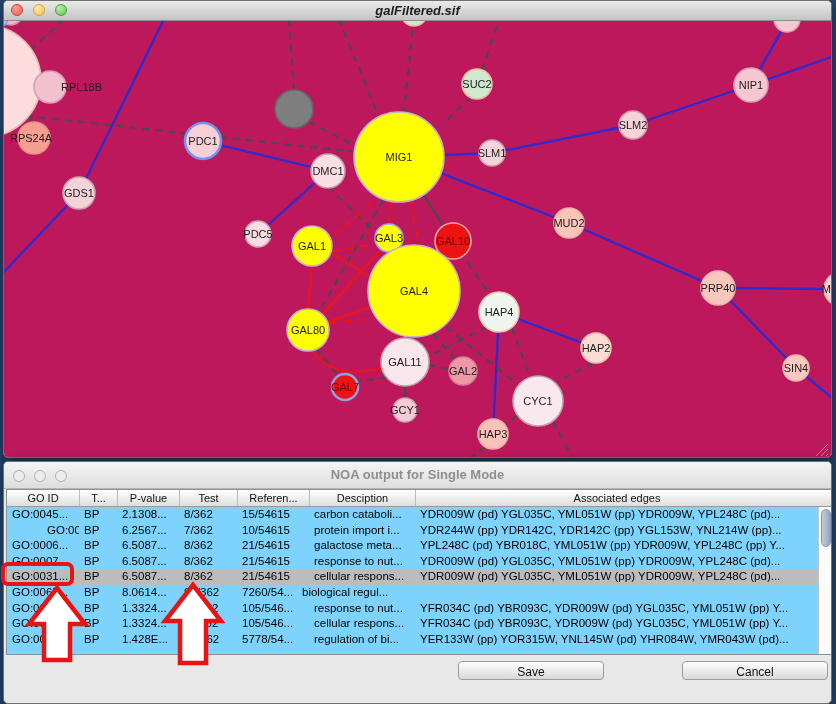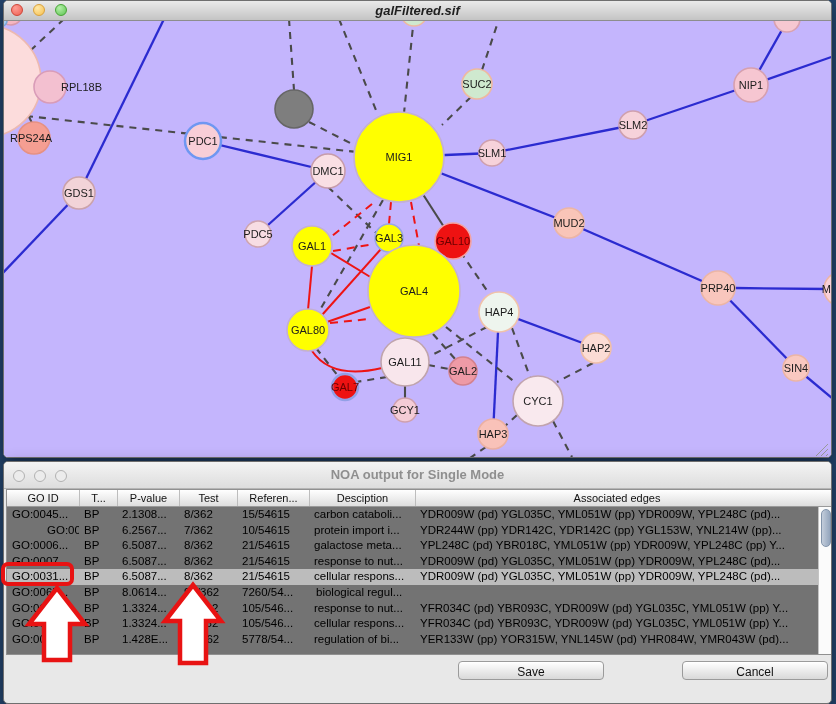--- a/index.html
+++ b/index.html
@@ -13,30 +13,30 @@
   .titlebar.inactive{height:26px;background:linear-gradient(#f4f4f4,#dddddd);border-bottom:1px solid #b5b5b5;}
   .title-text{position:absolute;left:0;right:0;text-align:center;font-size:13px;color:#1f1f1f;}
   .titlebar.active .title-text{top:2px;font-weight:bold;font-style:italic;}
   .titlebar.inactive .title-text{top:5px;color:#8f8f8f;font-weight:bold;}
   .light{position:absolute;width:12px;height:12px;border-radius:50%;box-sizing:border-box;}
   .light.red{background:radial-gradient(circle at 35% 30%,#ff9d94,#ec5f51);border:1px solid #ce4436;}
   .light.yellow{background:radial-gradient(circle at 35% 30%,#ffe9a8,#f5bf4f);border:1px solid #d8a13c;}
   .light.green{background:radial-gradient(circle at 35% 30%,#b5f0a8,#5ec453);border:1px solid #47a435;}
   .light.off{background:#ececec;border:1px solid #b2b2b2;}
 
-  #canvas{position:absolute;left:0;top:19px;width:827px;height:438px;background:#c4b5fd;}
+  #canvas{position:absolute;left:0;top:19px;width:827px;height:438px;background:#be185d;}
   #graph-svg{position:absolute;left:0;top:0;}
   #graph-svg text{font-family:"Liberation Sans",sans-serif;font-size:11px;}
   .edge-blue{stroke:#2b2bd0;stroke-width:2.3;fill:none;}
   .edge-dark{stroke:#4a4a4a;stroke-width:2.1;fill:none;}
   .edge-dashed{stroke:#4a4a4a;stroke-width:2.1;stroke-dasharray:7 6;fill:none;}
   .edge-red{stroke:#ee1414;stroke-width:2;fill:none;}
   .edge-reddash{stroke:#ee1414;stroke-width:2;stroke-dasharray:8 6;fill:none;}
 
-  #noa-table{position:absolute;left:2px;top:27px;width:826px;height:164px;background:#737373;
+  #noa-table{position:absolute;left:2px;top:27px;width:826px;height:164px;background:#7dd3fc;
              border:1px solid #909090;box-sizing:content-box;}
   .thead{position:absolute;left:0;top:0;width:826px;height:16px;
          background:linear-gradient(#ffffff,#dedede);border-bottom:1px solid #9a9a9a;}
   .th{position:absolute;top:0;height:16px;line-height:16px;text-align:center;font-size:11px;color:#111;
       border-left:1px solid #bdbdbd;box-sizing:border-box;overflow:hidden;white-space:nowrap;}
   .th:first-child{border-left:none;}
   .tbody{position:absolute;left:0;top:17px;width:811px;height:147px;overflow:hidden;}
   .tr{position:absolute;left:0;width:811px;height:15.6px;}
   .tr.selected{background:#bcbcbc;}
   .td{position:absolute;top:0;height:15.6px;line-height:15.6px;font-size:11.5px;color:#000;
@@ -252,21 +252,21 @@
             <div class="td" style="left: 230px; width: 72px;">21/54615</div>
             <div class="td" style="left: 302px; width: 106px;">cellular respons...</div>
             <div class="td" style="left: 408px; width: 403px;">YDR009W (pd) YGL035C, YML051W (pp) YDR009W, YPL248C (pd)...</div>
           </div>
           <div class="tr" style="top: 78px;">
             <div class="td" style="left: 0px; width: 72px;">GO:0065...</div>
             <div class="td" style="left: 72px; width: 38px;">BP</div>
             <div class="td" style="left: 110px; width: 62px;">8.0614...</div>
             <div class="td" style="left: 172px; width: 58px;">94/362</div>
             <div class="td" style="left: 230px; width: 72px;">7260/54...</div>
-            <div class="td" style="left: 304px; width: 106px;">biological regul...</div>
+            <div class="td" style="left: 290px; width: 106px;">biological regul...</div>
           </div>
           <div class="tr" style="top: 93.6px;">
             <div class="td" style="left: 0px; width: 72px;">GO:0031...</div>
             <div class="td" style="left: 72px; width: 38px;">BP</div>
             <div class="td" style="left: 110px; width: 62px;">1.3324...</div>
             <div class="td" style="left: 172px; width: 58px;">11/362</div>
             <div class="td" style="left: 230px; width: 72px;">105/546...</div>
             <div class="td" style="left: 302px; width: 106px;">response to nut...</div>
             <div class="td" style="left: 408px; width: 403px;">YFR034C (pd) YBR093C, YDR009W (pd) YGL035C, YML051W (pp) Y...</div>
           </div>

